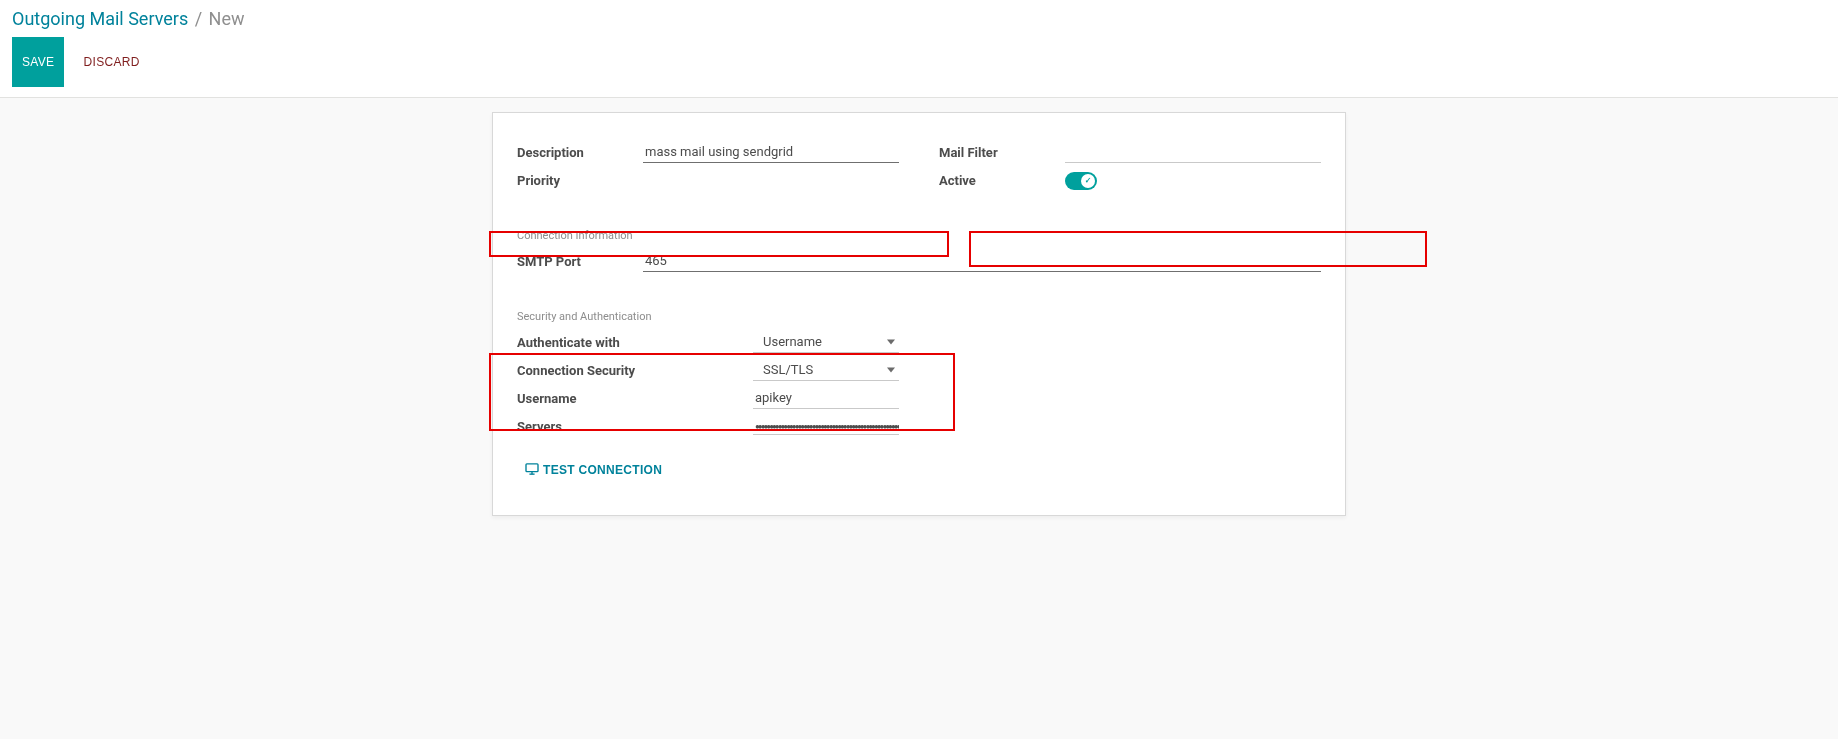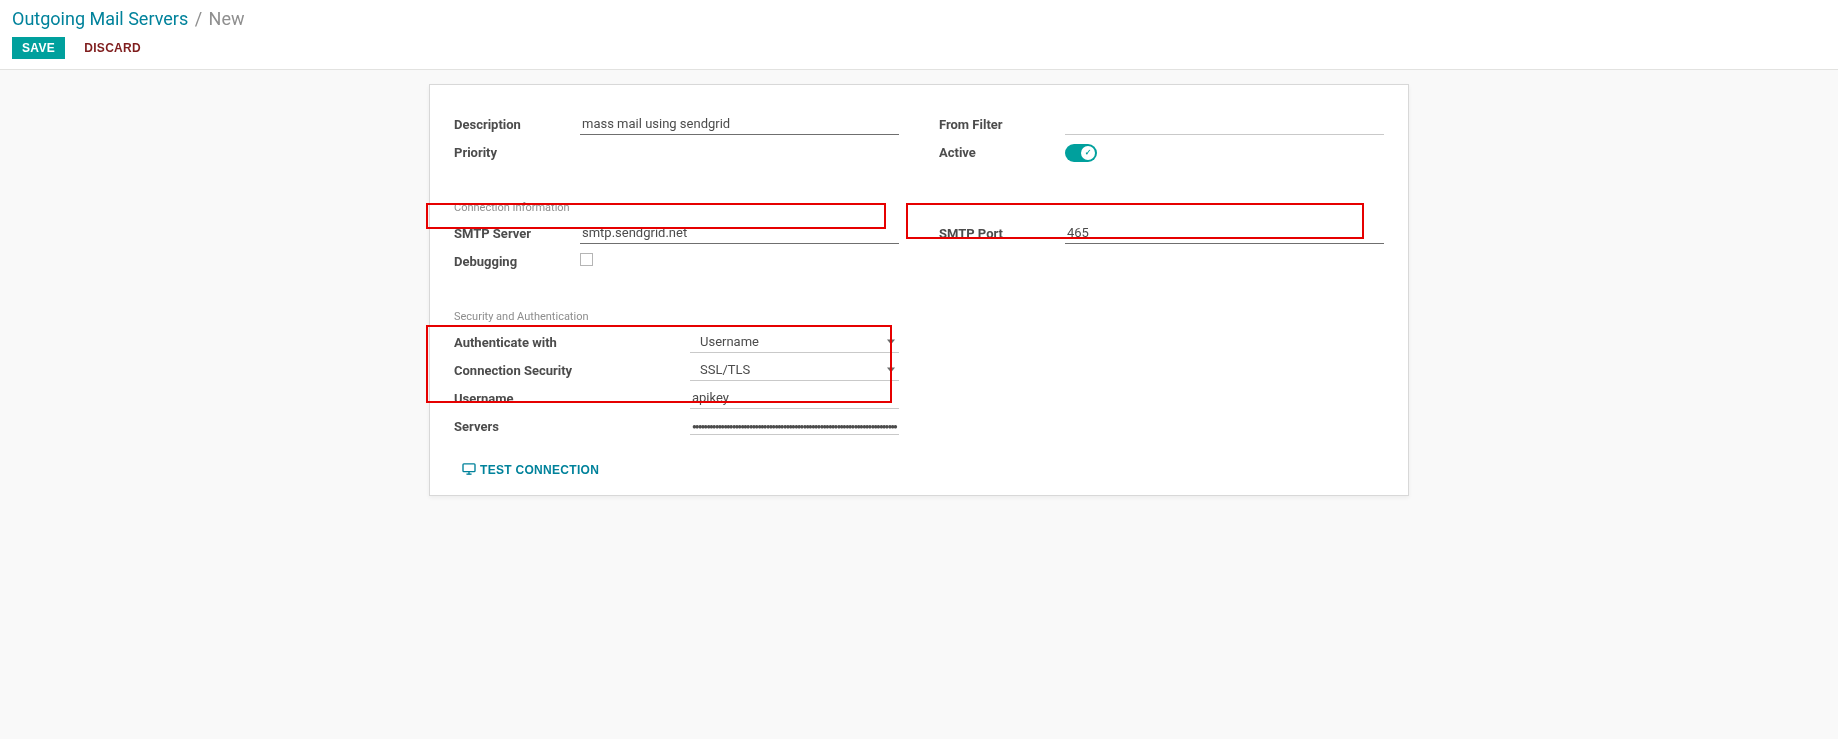--- a/index.html
+++ b/index.html
@@ -20,37 +20,37 @@
     font-size: 18px;
     margin-bottom: 8px;
   }
   .breadcrumb .link { color: #00829b; }
   .breadcrumb .sep  { color: #8f8f8f; padding: 0 2px; }
   .breadcrumb .cur  { color: #8f8f8f; }
   .actions { padding-bottom: 10px; }
   .btn {
     display: inline-block;
     font-size: 12px;
-    font-weight: 700;
-    padding: 4px 10px;
+    font-weight: 400;
+    padding: 18px 10px;
     border: none;
     cursor: pointer;
     border-radius: 0;
     letter-spacing: .3px;
   }
   .btn-primary { background:#00a09d; color:#fff; }
   .btn-link    { background:transparent; color:#7f1d1d; margin-left: 6px; }
 
   .canvas { padding: 14px 0; display:flex; justify-content:center; }
   .sheet {
-    width: 980px;
+    width: 854px;
     background:#fff;
     border:1px solid #d8d8d8;
     box-shadow: 0 2px 4px rgba(0,0,0,.05);
-    padding: 26px 24px 14px 24px;
+    padding: 26px 24px 34px 24px;
     position: relative;
   }
 
   .cols { display:flex; gap: 40px; }
   .col  { flex:1 1 0; }
 
   .frow { display:flex; align-items:center; min-height: 26px; margin-bottom: 2px; }
   .flabel {
     width: 126px; flex: 0 0 126px;
     font-size: 13px;
@@ -150,49 +150,39 @@
         <div class="frow">
           <div class="flabel">Description</div>
           <div class="fval"><input class="inp" style="border-bottom-color: rgb(111, 111, 111);" value="mass mail using sendgrid"></div>
         </div>
         <div class="frow">
           <div class="flabel">Priority</div>
         </div>
       </div>
       <div class="col right">
         <div class="frow">
-          <div class="flabel">From Filter</div>
+          <div class="flabel">Mail Filter</div>
           <div class="fval"><input class="inp" value="" style=""></div>
         </div>
         <div class="frow">
           <div class="flabel">Active</div>
           <div class="fval">
             <span class="toggle">
               <span class="knob">
                   <span class="tick">✓</span>
                 </span>
             </span>
           </div>
         </div>
       </div>
     </div>
 
     
     <div class="section-title">Connection Information</div>
     <div class="cols">
-      <div class="col">
-        <div class="frow">
-          <div class="flabel">SMTP Server</div>
-          <div class="fval"><input class="inp" style="border-bottom-color: rgb(111, 111, 111);" value="smtp.sendgrid.net"></div>
-        </div>
-        <div class="frow">
-          <div class="flabel">Debugging</div>
-          <div class="fval"><span class="chk"></span></div>
-        </div>
-      </div>
       <div class="col right">
         <div class="frow">
           <div class="flabel">SMTP Port</div>
           <div class="fval"><input class="inp" style="border-bottom-color: rgb(111, 111, 111);" value="465"></div>
         </div>
       </div>
     </div>
 
     
     <div class="section-title">Security and Authentication</div>

